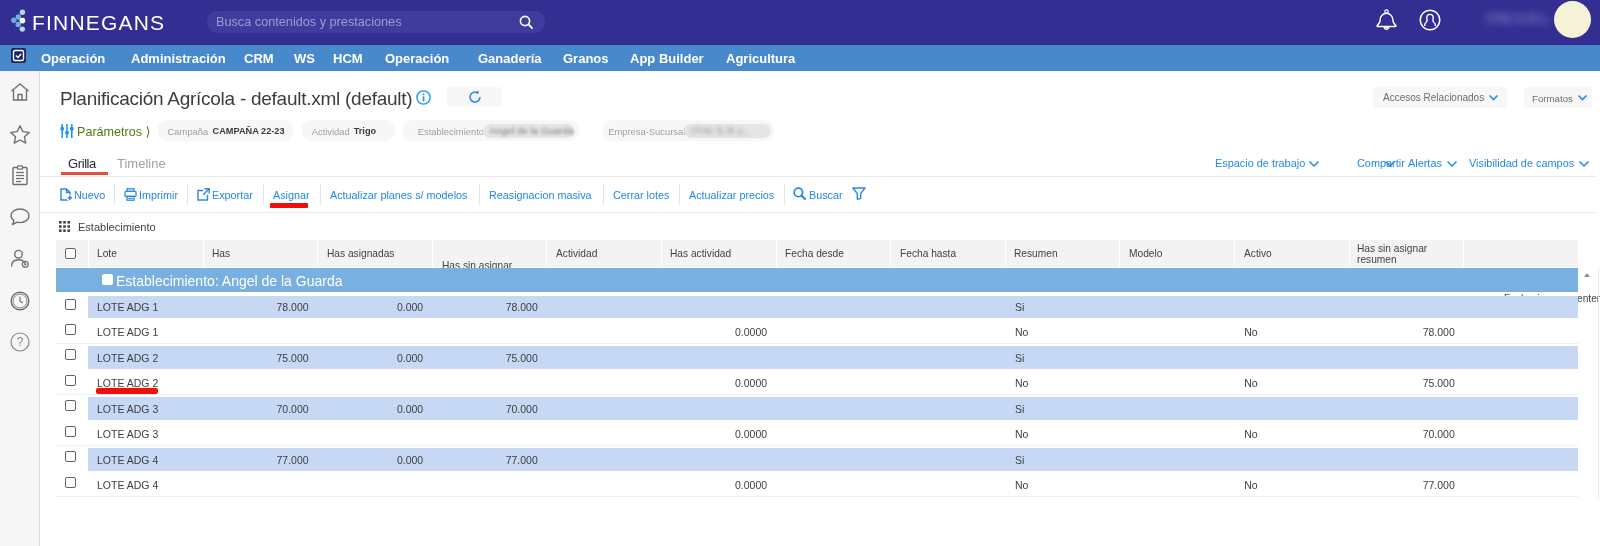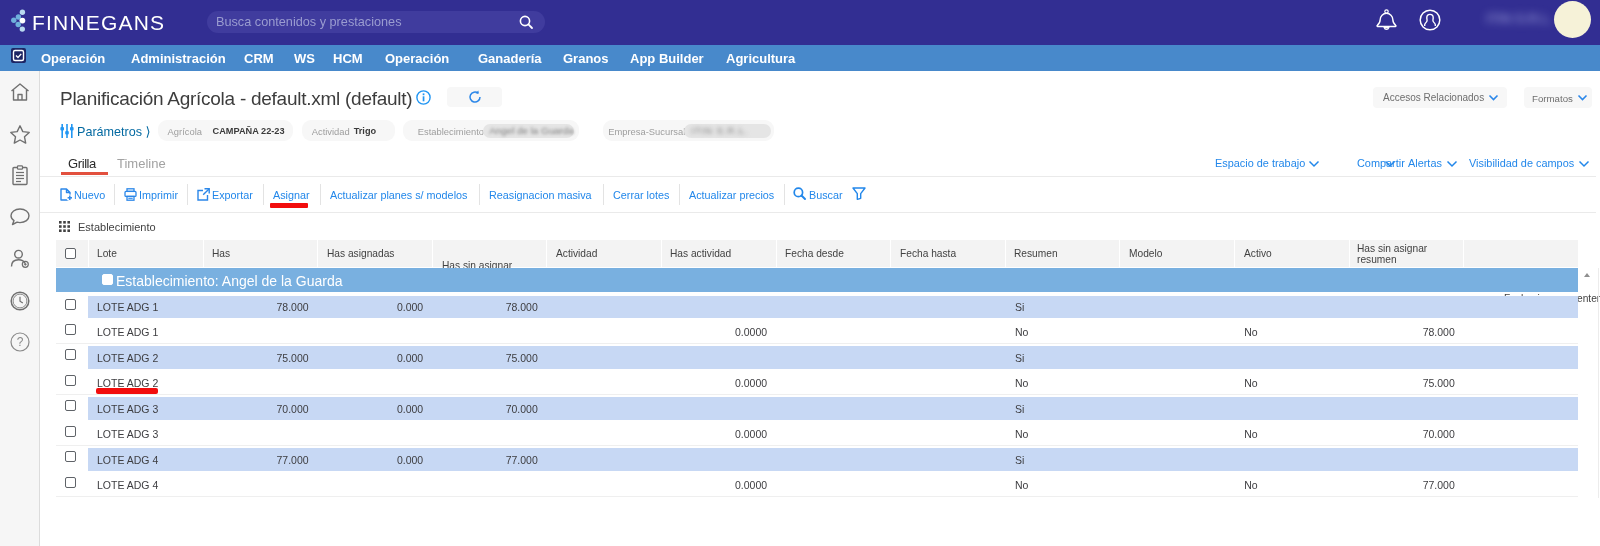--- a/index.html
+++ b/index.html
@@ -20,21 +20,21 @@
   
   #sidebar { left:0; top:71px; width:40px; height:475px; background:#f6f6f6; border-right:1px solid #dcdcdc; }
   .sico { position:absolute; left:9px; }
   
   #title { left:60px; top:87.5px; font-size:19px; letter-spacing:-0.26px; color:#3d3d3d; white-space:nowrap;text-align:right; }
   .graypill { position:absolute; background:#f7f7f7; border-radius:4px; }
   #btn-acc { left:1373px; top:87px; width:134px; height:21px; }
   #btn-fmt { left:1524px; top:87px; width:68px; height:21px; }
   .graypill span { position:absolute; top:5px; left:10px; font-size:10px; color:#6e6e6e; white-space:nowrap; }
   
-  #parlbl { left:77px; top:124px; font-size:12.6px; color:#0369a1; }
+  #parlbl { left:77px; top:124px; font-size:12.6px; color:#4d7c0f; }
   .ppill { position:absolute; top:120px; height:21px; background:#f7f7f7; border-radius:9px; font-size:9.4px; white-space:nowrap; }
   .ppill .l { position:absolute; top:6px; color:#9e9e9e; }
   .ppill .v { position:absolute; top:6px; color:#3b3b3b; font-weight:bold; font-size:9.2px; }
   .ppill .band { position:absolute; top:3.5px; height:14.5px; background:#e5e5e5; border-radius:7px; } .ppill .b { position:absolute; top:4.5px; color:#7d7d7d; filter:blur(1.4px); font-size:9.8px; }
   
   #tab-grilla { left:68px; top:156px; font-size:13px; letter-spacing:-0.4px; color:#2b2b2b; }
   #tab-grillau { left:61px; top:172px; width:47px; height:2.6px; background:#e2503e; }
   #tab-timeline { left:117px; top:156px; font-size:13px; color:#a2a2a2; }
   .rlink { position:absolute; top:157px; font-size:10.9px; color:#2287ea; white-space:nowrap; }
   #line1 { left:40px; top:175.5px; width:1556px; height:1px; background:#eaeaea; }
@@ -144,21 +144,21 @@
       <line x1="11.8" y1="0" x2="11.8" y2="14"></line>
     </g>
     <g fill="#2196f3">
       <rect x="0.4" y="3" width="3.6" height="3.4" rx="1"></rect>
       <rect x="5.2" y="7" width="3.6" height="3.4" rx="1"></rect>
       <rect x="10" y="3" width="3.6" height="3.4" rx="1"></rect>
     </g>
   </svg>
   <div id="parlbl" class="a">Parámetros <span style="font-size:13px;">⟩</span></div>
   <div class="ppill a" style="left:157.6px; width:135px;">
-    <span class="l" style="left:10px;">Agrícola</span>
+    <span class="l" style="left:10px;">Campaña</span>
     <span class="v" style="left:55px;">CAMPAÑA 22-23</span>
   </div>
   <div class="ppill a" style="left:301.7px; width:93px;">
     <span class="l" style="left:10px;">Actividad</span>
     <span class="v" style="left:52px;">Trigo</span>
   </div>
   <div class="ppill a" style="left:403.3px; width:175.5px;">
     <span class="l" style="left:14.5px;">Establecimiento</span>
     <span class="band" style="left:80px; width:91px;"></span>
     <span class="b" style="left:86px;">Angel de la Guarda</span>

